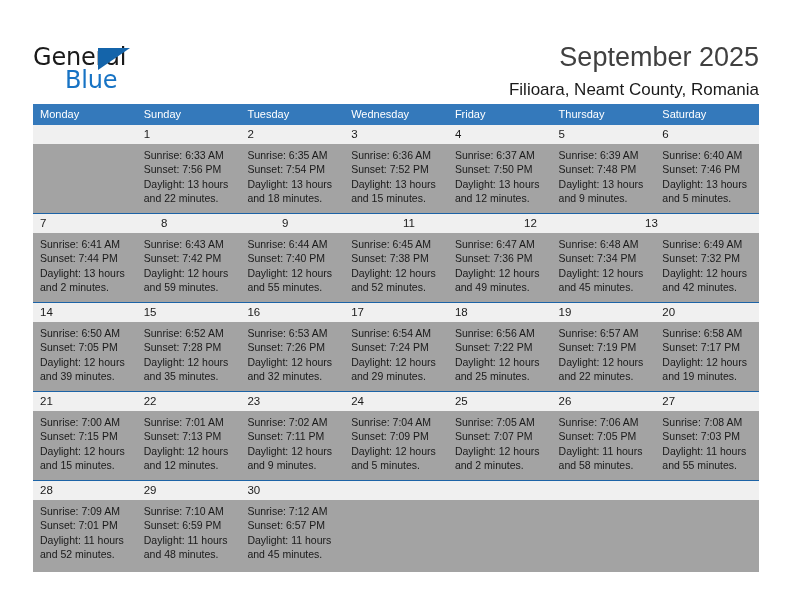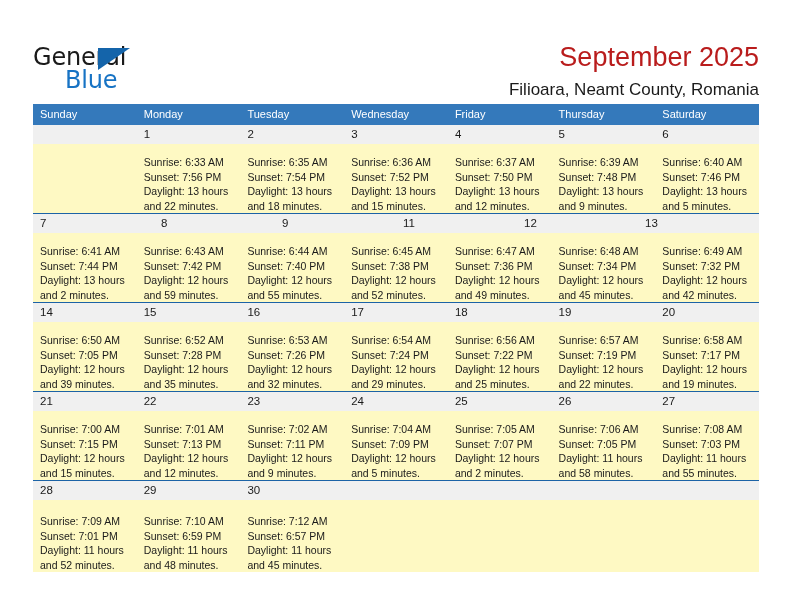--- a/index.html
+++ b/index.html
@@ -73,21 +73,21 @@
 
   .title-block {
     position: absolute;
     right: 33px;
     top: 30px;
     text-align: right;
   }
   .cal-title {
     font-size: 27px;
     font-weight: 400;
-    color: #b91c1c;
+    color: #404040;
     line-height: 33px;
     white-space: nowrap;
   }
   .cal-subtitle {
     margin-top: 8px;
     font-size: 17px;
     font-weight: 400;
     color: #1a1a1a;
     line-height: 16px;
     white-space: nowrap;
@@ -141,22 +141,21 @@
     line-height: 19px;
     color: #1a1a1a;
     white-space: nowrap;
     overflow: hidden;
   }
 
   .week-bodies {
     display: flex;
     width: 726px;
     height: 69px;
-    background: #fef9c3;
-    align-items: flex-end;
+    background: #a3a3a3;
   }
   .body-cell {
     flex: 1 1 0;
     box-sizing: border-box;
     padding: 4px 4px 0 7px;
     white-space: nowrap;
     overflow: hidden;
   }
   .body-cell .line {
     font-size: 10.5px;
@@ -183,22 +182,22 @@
 
     <div class="title-block">
       <div class="cal-title">September 2025</div>
       <div class="cal-subtitle">Filioara, Neamt County, Romania</div>
     </div>
 
   </div>
 
   <div class="calendar">
     <div class="weekday-row">
+        <div class="weekday-cell">Monday</div>
         <div class="weekday-cell">Sunday</div>
-        <div class="weekday-cell">Monday</div>
         <div class="weekday-cell">Tuesday</div>
         <div class="weekday-cell">Wednesday</div>
         <div class="weekday-cell">Friday</div>
         <div class="weekday-cell">Thursday</div>
         <div class="weekday-cell">Saturday</div>
       </div>
     <div id="weeks-container">
         <div class="week">
           <div class="week-numbers">
             <div class="num-cell"></div>

